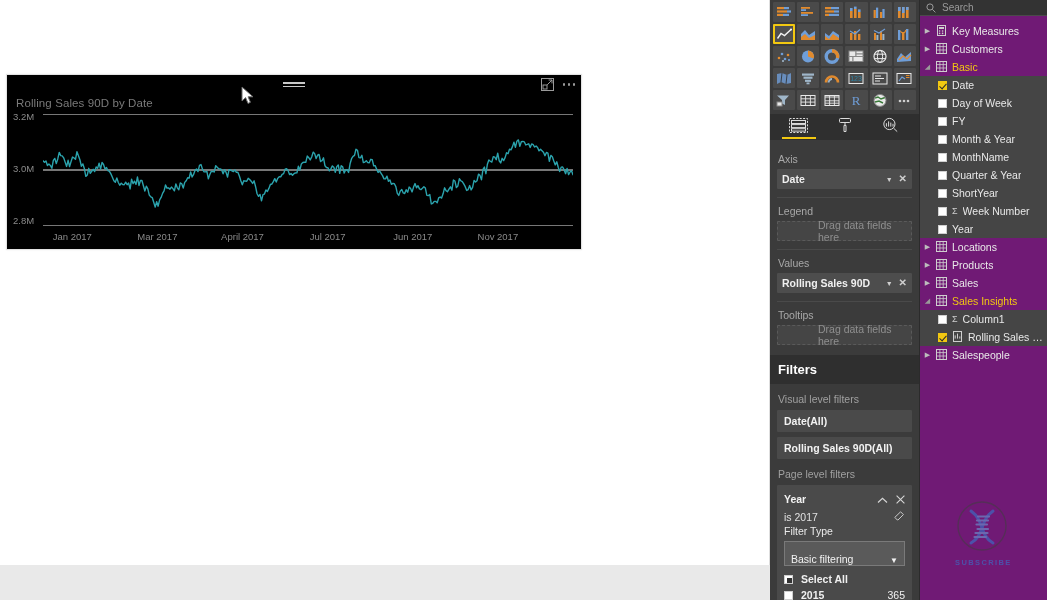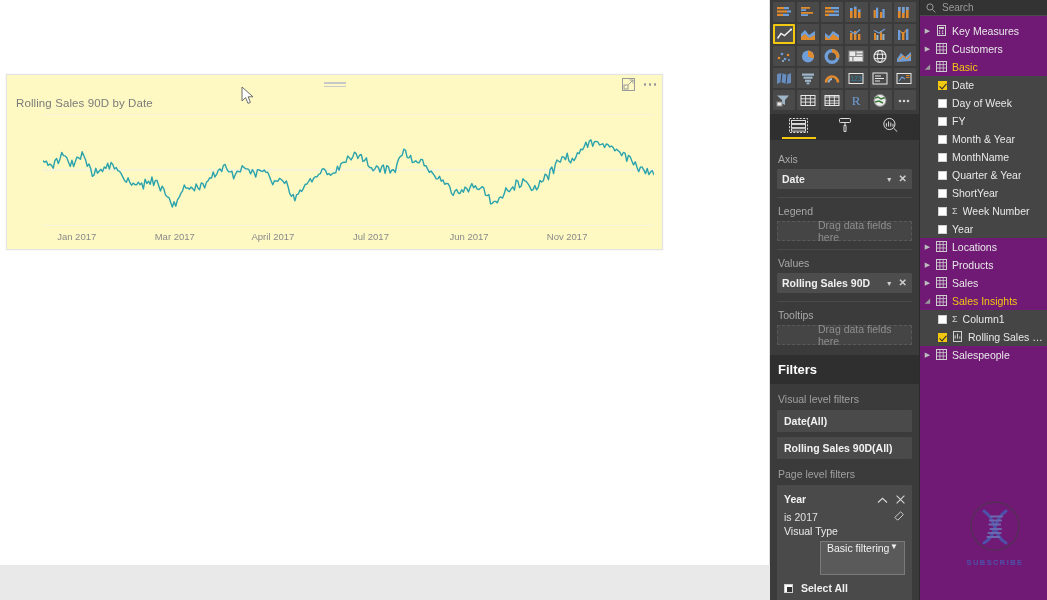--- a/index.html
+++ b/index.html
@@ -19,22 +19,22 @@
     position: absolute; left: 0; top: 565px; width: 770px; height: 35px;
     background: #e9e9e9;
   }
   .canvas-edge {
     position:absolute; left:765px; top:0; width:5px; height:565px;
     background:#ffffff; border-right:1px solid #dedede;
   }
 
   
   .visual {
-    position: absolute; left: 6px; top: 74px; width: 657px; height: 176px;
-    background: #fef9c3;
+    position: absolute; left: 6px; top: 74px; width: 576px; height: 176px;
+    background: #000000;
     border: 1px solid #e3e3e3;
     box-shadow: 0 0 2px rgba(0,0,0,.07);
   }
   .visual-header { position: relative; height: 20px; }
   .drag-handle {
     position:absolute; left:50%; transform:translateX(-50%); top:7px;
     width:22px; height:6px;
   }
   .drag-handle i {
     display:block; width:22px; height:1.5px; background:#c8c8c8; margin-bottom:2px;
@@ -128,23 +128,23 @@
     background:#4a4a4a; border-radius:1px; padding:5px 7px 0 7px;
     margin-top:3px;
   }
   .yf-head { display:flex; align-items:center; }
   .yf-title { font-size:10.5px; font-weight:bold; color:#f2f2f2; }
   .yf-head .ctl { margin-left:auto; display:flex; gap:8px; align-items:center; color:#d0d0d0; }
   .yf-sub { display:flex; align-items:center; font-size:10.5px; color:#e0e0e0; margin-top:3px; }
   .yf-sub .eraser { margin-left:auto; }
   .yf-ftype { font-size:10.5px; color:#eaeaea; margin-top:2px; }
   .yf-select {
-    margin-top:4px; height:34px; background:#5a5a5a; border:1px solid #7a7a7a;
-    display:flex; align-items:flex-start; padding:0 6px;
-    font-size:10.5px; color:#f2f2f2;margin-left:36px;
+    margin-top:4px; height:25px; background:#5a5a5a; border:1px solid #7a7a7a;
+    display:flex; align-items:flex-end; padding:0 6px;
+    font-size:10.5px; color:#f2f2f2;
   }
   .yf-select .car { margin-left:auto; font-size:8px; }
   .yf-list { margin-top:5px; }
   .yf-row { display:flex; align-items:center; height:16px; font-size:10.5px; color:#f0f0f0; }
   .cbx {
     width:9px; height:9px; background:#ffffff; border:1px solid #cfcfcf;
     margin-right:8px; position:relative; flex:none;
   }
   .cbx.partial::after {
     content:''; position:absolute; left:2px; top:2px; width:5px; height:5px; background:#333;
@@ -184,21 +184,21 @@
     content:''; position:absolute; left:2px; top:0px; width:3px; height:6px;
     border:solid #2b2b2b; border-width:0 1.5px 1.5px 0; transform:rotate(42deg);
   }
   .sigma { font-size:9px; color:#cfcfcf; flex:none; }
   .fld-name { overflow:hidden; text-overflow:ellipsis; }
 
   
   .watermark {
     position:absolute; left:955px; top:495px; width:80px; height:75px;
     opacity:.55; pointer-events:none;
-    display:flex; flex-direction:column; align-items:center; justify-content:center;
+    display:flex; flex-direction:column; justify-content:center;
   }
   .watermark .wtxt {
     font-size:7.5px; color:#2f7fd4; letter-spacing:1.4px; font-weight:bold; margin-top:1px;
   }
 
   
   .cursor { position:absolute; left:241px; top:86px; width:14px; height:20px; }
 </style>
 </head>
 <body>
@@ -228,20 +228,25 @@
           <i></i>
             <i></i>
             <i></i>
         </span>
       </div>
     </div>
 
     <div class="visual-title">Rolling Sales 90D by Date</div>
 
     <div class="plot-wrap">
+      <div class="y-labels">
+        <div style="top:0px;">3.2M</div>
+        <div style="top:52px;">3.0M</div>
+        <div style="top:104px;">2.8M</div>
+      </div>
 
       <div class="plot-area">
         <svg id="chart-svg" viewBox="0 0 600 112" preserveAspectRatio="none">
           <g id="gridlines" stroke="#eeeeee" stroke-width="1">
               <line x1="0" x2="600" y1="0" y2="0" vector-effect="non-scaling-stroke"></line>
               <line x1="0" x2="600" y1="56" y2="56" vector-effect="non-scaling-stroke"></line>
               <line x1="0" x2="600" y1="112" y2="112" vector-effect="non-scaling-stroke"></line>
             </g>
           <path id="series-path" fill="none" stroke="#2ba3ad" stroke-width="1.4" stroke-linejoin="round" stroke-linecap="round" vector-effect="non-scaling-stroke" d="M0.00 46.73 L1.67 48.19 L3.34 47.05 L5.01 51.47 L6.69 50.04 L8.36 51.40 L10.03 54.26 L11.70 46.47 L13.37 44.37 L15.04 49.59 L16.71 44.92 L18.38 38.36 L20.06 41.66 L21.73 41.84 L23.40 43.80 L25.07 48.14 L26.74 52.45 L28.41 46.29 L30.08 52.49 L31.75 47.62 L33.43 43.07 L35.10 43.90 L36.77 45.27 L38.44 37.73 L40.11 41.78 L41.78 45.73 L43.45 52.24 L45.13 49.94 L46.80 54.51 L48.47 62.37 L50.14 61.01 L51.81 54.33 L53.48 59.21 L55.15 57.24 L56.82 55.31 L58.50 57.62 L60.17 52.98 L61.84 54.34 L63.51 49.16 L65.18 55.11 L66.85 48.44 L68.52 50.48 L70.19 54.92 L71.87 53.52 L73.54 56.61 L75.21 57.30 L76.88 59.89 L78.55 63.34 L80.22 66.76 L81.89 68.24 L83.57 63.85 L85.24 68.47 L86.91 71.24 L88.58 69.13 L90.25 70.60 L91.92 70.78 L93.59 68.15 L95.26 70.66 L96.94 69.08 L98.61 74.95 L100.28 65.13 L101.95 69.61 L103.62 67.19 L105.29 70.37 L106.96 63.01 L108.64 71.49 L110.31 66.48 L111.98 66.54 L113.65 71.81 L115.32 76.94 L116.99 72.14 L118.66 74.79 L120.33 81.09 L122.01 82.77 L123.68 83.52 L125.35 88.31 L127.02 93.14 L128.69 87.77 L130.36 92.20 L132.03 85.90 L133.70 83.45 L135.38 79.38 L137.05 76.91 L138.72 71.03 L140.39 74.17 L142.06 73.89 L143.73 75.22 L145.40 73.08 L147.08 74.62 L148.75 76.84 L150.42 69.94 L152.09 73.84 L153.76 75.79 L155.43 68.91 L157.10 69.74 L158.77 73.97 L160.45 68.35 L162.12 66.72 L163.79 63.79 L165.46 64.08 L167.13 57.90 L168.80 62.98 L170.47 60.40 L172.14 56.33 L173.82 54.88 L175.49 57.56 L177.16 51.35 L178.83 50.49 L180.50 55.13 L182.17 57.72 L183.84 57.92 L185.52 57.27 L187.19 64.88 L188.86 60.57 L190.53 57.20 L192.20 57.52 L193.87 57.94 L195.54 51.72 L197.21 53.30 L198.89 54.83 L200.56 54.88 L202.23 55.67 L203.90 59.89 L205.57 55.68 L207.24 58.37 L208.91 63.15 L210.58 55.67 L212.26 56.00 L213.93 56.83 L215.60 57.62 L217.27 55.98 L218.94 58.37 L220.61 58.17 L222.28 61.94 L223.96 66.70 L225.63 70.80 L227.30 66.78 L228.97 67.07 L230.64 67.20 L232.31 64.35 L233.98 65.47 L235.65 67.19 L237.33 69.49 L239.00 66.85 L240.67 72.71 L242.34 79.74 L244.01 82.34 L245.68 80.37 L247.35 86.83 L249.03 80.63 L250.70 80.09 L252.37 75.90 L254.04 77.41 L255.71 74.40 L257.38 70.50 L259.05 70.03 L260.72 67.57 L262.40 64.63 L264.07 68.06 L265.74 64.36 L267.41 62.80 L269.08 62.90 L270.75 60.31 L272.42 59.61 L274.09 55.26 L275.77 54.70 L277.44 56.44 L279.11 60.63 L280.78 59.56 L282.45 61.32 L284.12 59.70 L285.79 58.96 L287.47 58.89 L289.14 52.18 L290.81 56.19 L292.48 49.91 L294.15 48.50 L295.82 48.21 L297.49 48.36 L299.16 42.08 L300.84 43.68 L302.51 45.93 L304.18 43.05 L305.85 38.11 L307.52 39.63 L309.19 44.49 L310.86 41.24 L312.53 40.50 L314.21 47.48 L315.88 46.72 L317.55 43.76 L319.22 51.81 L320.89 53.55 L322.56 53.81 L324.23 56.83 L325.91 54.90 L327.58 51.91 L329.25 53.19 L330.92 58.21 L332.59 52.61 L334.26 50.99 L335.93 59.28 L337.60 51.68 L339.28 52.84 L340.95 59.01 L342.62 56.03 L344.29 55.78 L345.96 58.45 L347.63 49.80 L349.30 44.72 L350.97 42.41 L352.65 41.44 L354.32 35.22 L355.99 36.26 L357.66 43.59 L359.33 43.84 L361.00 41.35 L362.67 48.52 L364.35 48.08 L366.02 46.77 L367.69 48.60 L369.36 48.77 L371.03 45.33 L372.70 45.65 L374.37 51.71 L376.04 51.63 L377.72 55.16 L379.39 58.41 L381.06 56.99 L382.73 59.26 L384.40 61.61 L386.07 64.89 L387.74 64.80 L389.42 62.22 L391.09 67.21 L392.76 65.99 L394.43 70.37 L396.10 69.38 L397.77 69.71 L399.44 72.60 L401.11 79.36 L402.79 81.39 L404.46 77.09 L406.13 75.42 L407.80 78.96 L409.47 79.48 L411.14 75.77 L412.81 78.21 L414.48 73.09 L416.16 74.57 L417.83 77.91 L419.50 73.09 L421.17 69.53 L422.84 73.74 L424.51 71.69 L426.18 74.84 L427.86 75.60 L429.53 74.30 L431.20 72.67 L432.87 74.04 L434.54 81.34 L436.21 81.59 L437.88 80.51 L439.55 89.96 L441.23 89.30 L442.90 87.41 L444.57 87.36 L446.24 88.86 L447.91 83.93 L449.58 82.96 L451.25 84.10 L452.92 79.84 L454.60 73.81 L456.27 76.58 L457.94 77.71 L459.61 75.18 L461.28 72.80 L462.95 76.20 L464.62 66.02 L466.30 67.01 L467.97 73.57 L469.64 71.97 L471.31 64.79 L472.98 66.74 L474.65 67.62 L476.32 69.96 L477.99 72.63 L479.67 76.47 L481.34 75.58 L483.01 71.55 L484.68 75.96 L486.35 73.33 L488.02 66.40 L489.69 68.02 L491.36 66.74 L493.04 60.10 L494.71 61.39 L496.38 65.81 L498.05 55.30 L499.72 53.03 L501.39 59.68 L503.06 50.30 L504.74 46.00 L506.41 47.26 L508.08 48.09 L509.75 42.61 L511.42 43.16 L513.09 45.74 L514.76 39.10 L516.43 46.74 L518.11 48.94 L519.78 44.33 L521.45 46.63 L523.12 43.64 L524.79 38.78 L526.46 39.72 L528.13 35.11 L529.81 35.86 L531.48 32.62 L533.15 28.12 L534.82 33.29 L536.49 27.17 L538.16 25.89 L539.83 32.35 L541.50 27.76 L543.18 27.33 L544.85 27.82 L546.52 30.96 L548.19 30.40 L549.86 29.78 L551.53 33.45 L553.20 29.95 L554.87 30.72 L556.55 33.01 L558.22 32.06 L559.89 33.52 L561.56 36.85 L563.23 35.18 L564.90 36.70 L566.57 38.27 L568.25 41.70 L569.92 38.45 L571.59 39.13 L573.26 47.25 L574.93 41.39 L576.60 42.73 L578.27 46.97 L579.94 50.90 L581.62 47.79 L583.29 53.21 L584.96 57.63 L586.63 53.13 L588.30 53.02 L589.97 55.89 L591.64 59.71 L593.31 54.44 L594.99 60.57 L596.66 57.99 L598.33 56.67 L600.00 60.78"></path>
         </svg>
@@ -573,21 +578,21 @@
           </span>
         </div>
         <div class="yf-sub">
           <span>is 2017</span>
           <span class="eraser">
             <svg width="11" height="10" viewBox="0 0 11 10">
               <path d="M3.4 9 L0.8 6.4 L6.6 0.8 L9.4 3.6 L4 9 Z" fill="none" stroke="#c9c9c9" stroke-width="1"></path>
             </svg>
           </span>
         </div>
-        <div class="yf-ftype">Visual Type</div>
+        <div class="yf-ftype">Filter Type</div>
         <div class="yf-select">
           <span>Basic filtering</span>
           <span class="car">▼</span>
         </div>
         <div class="yf-list" id="yf-list">
             <div class="yf-row">
               <span class="cbx partial"></span>
               <span class="lbl">Select All</span>
             </div>
             <div class="yf-row">

